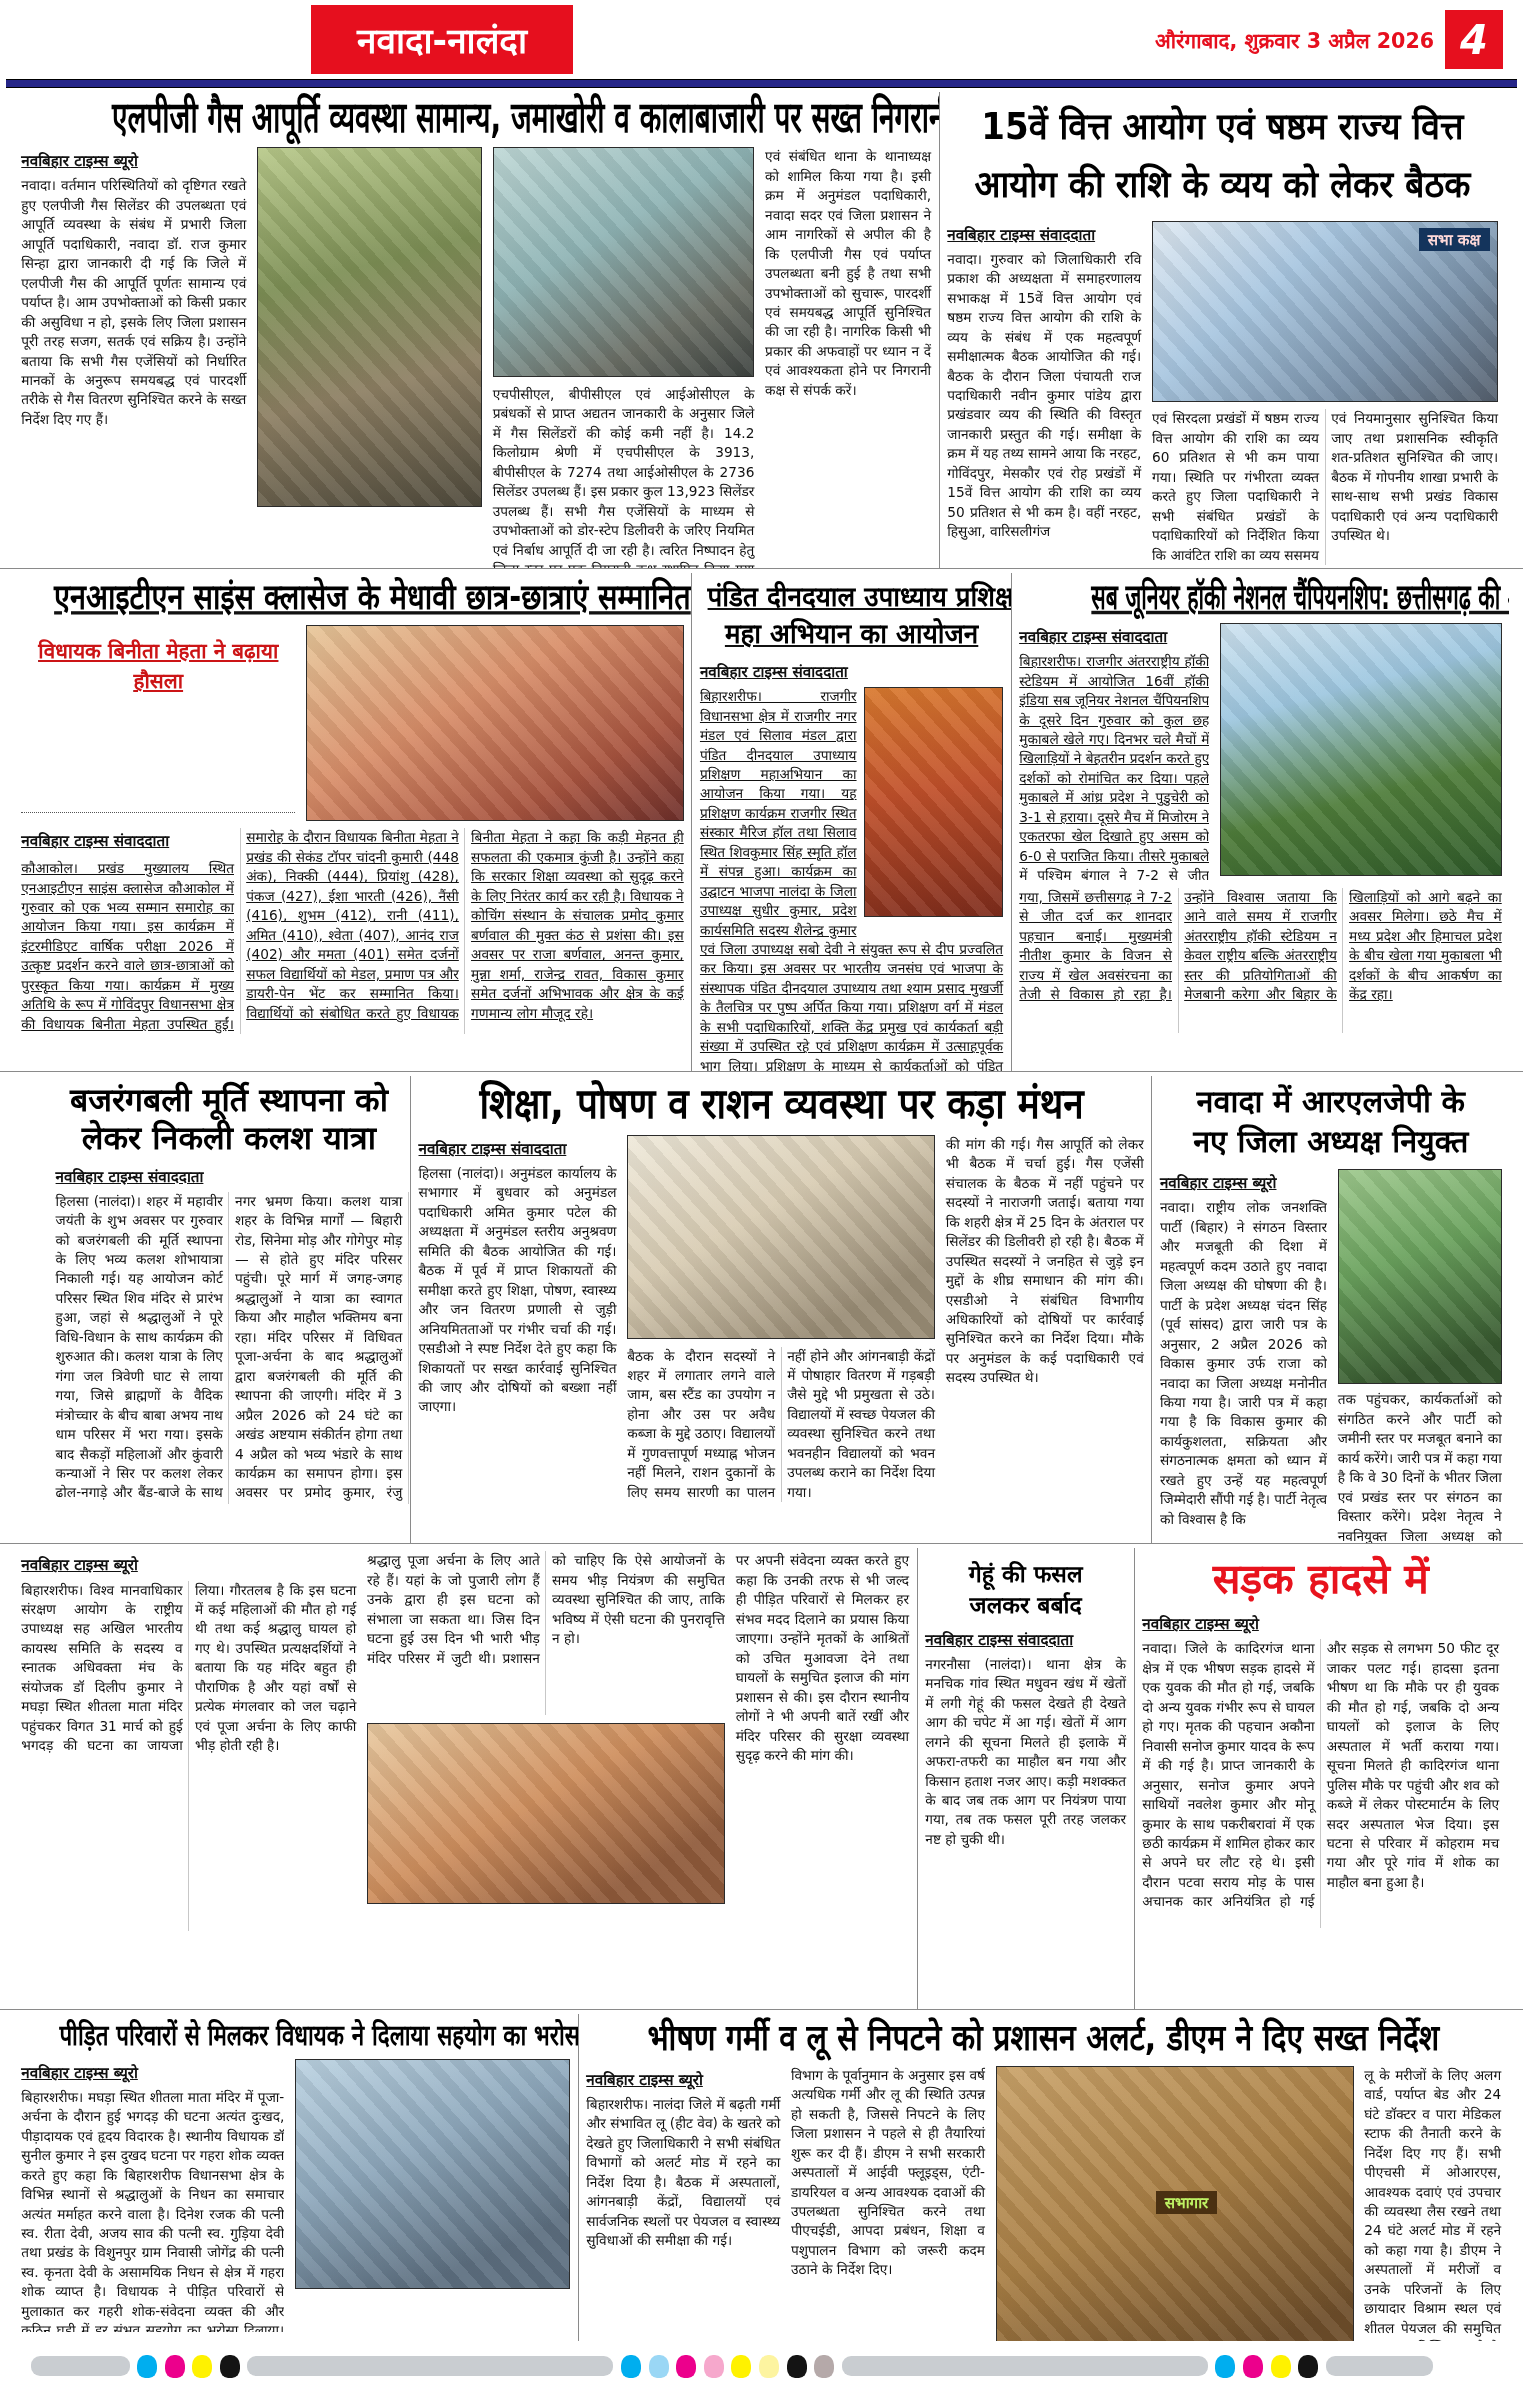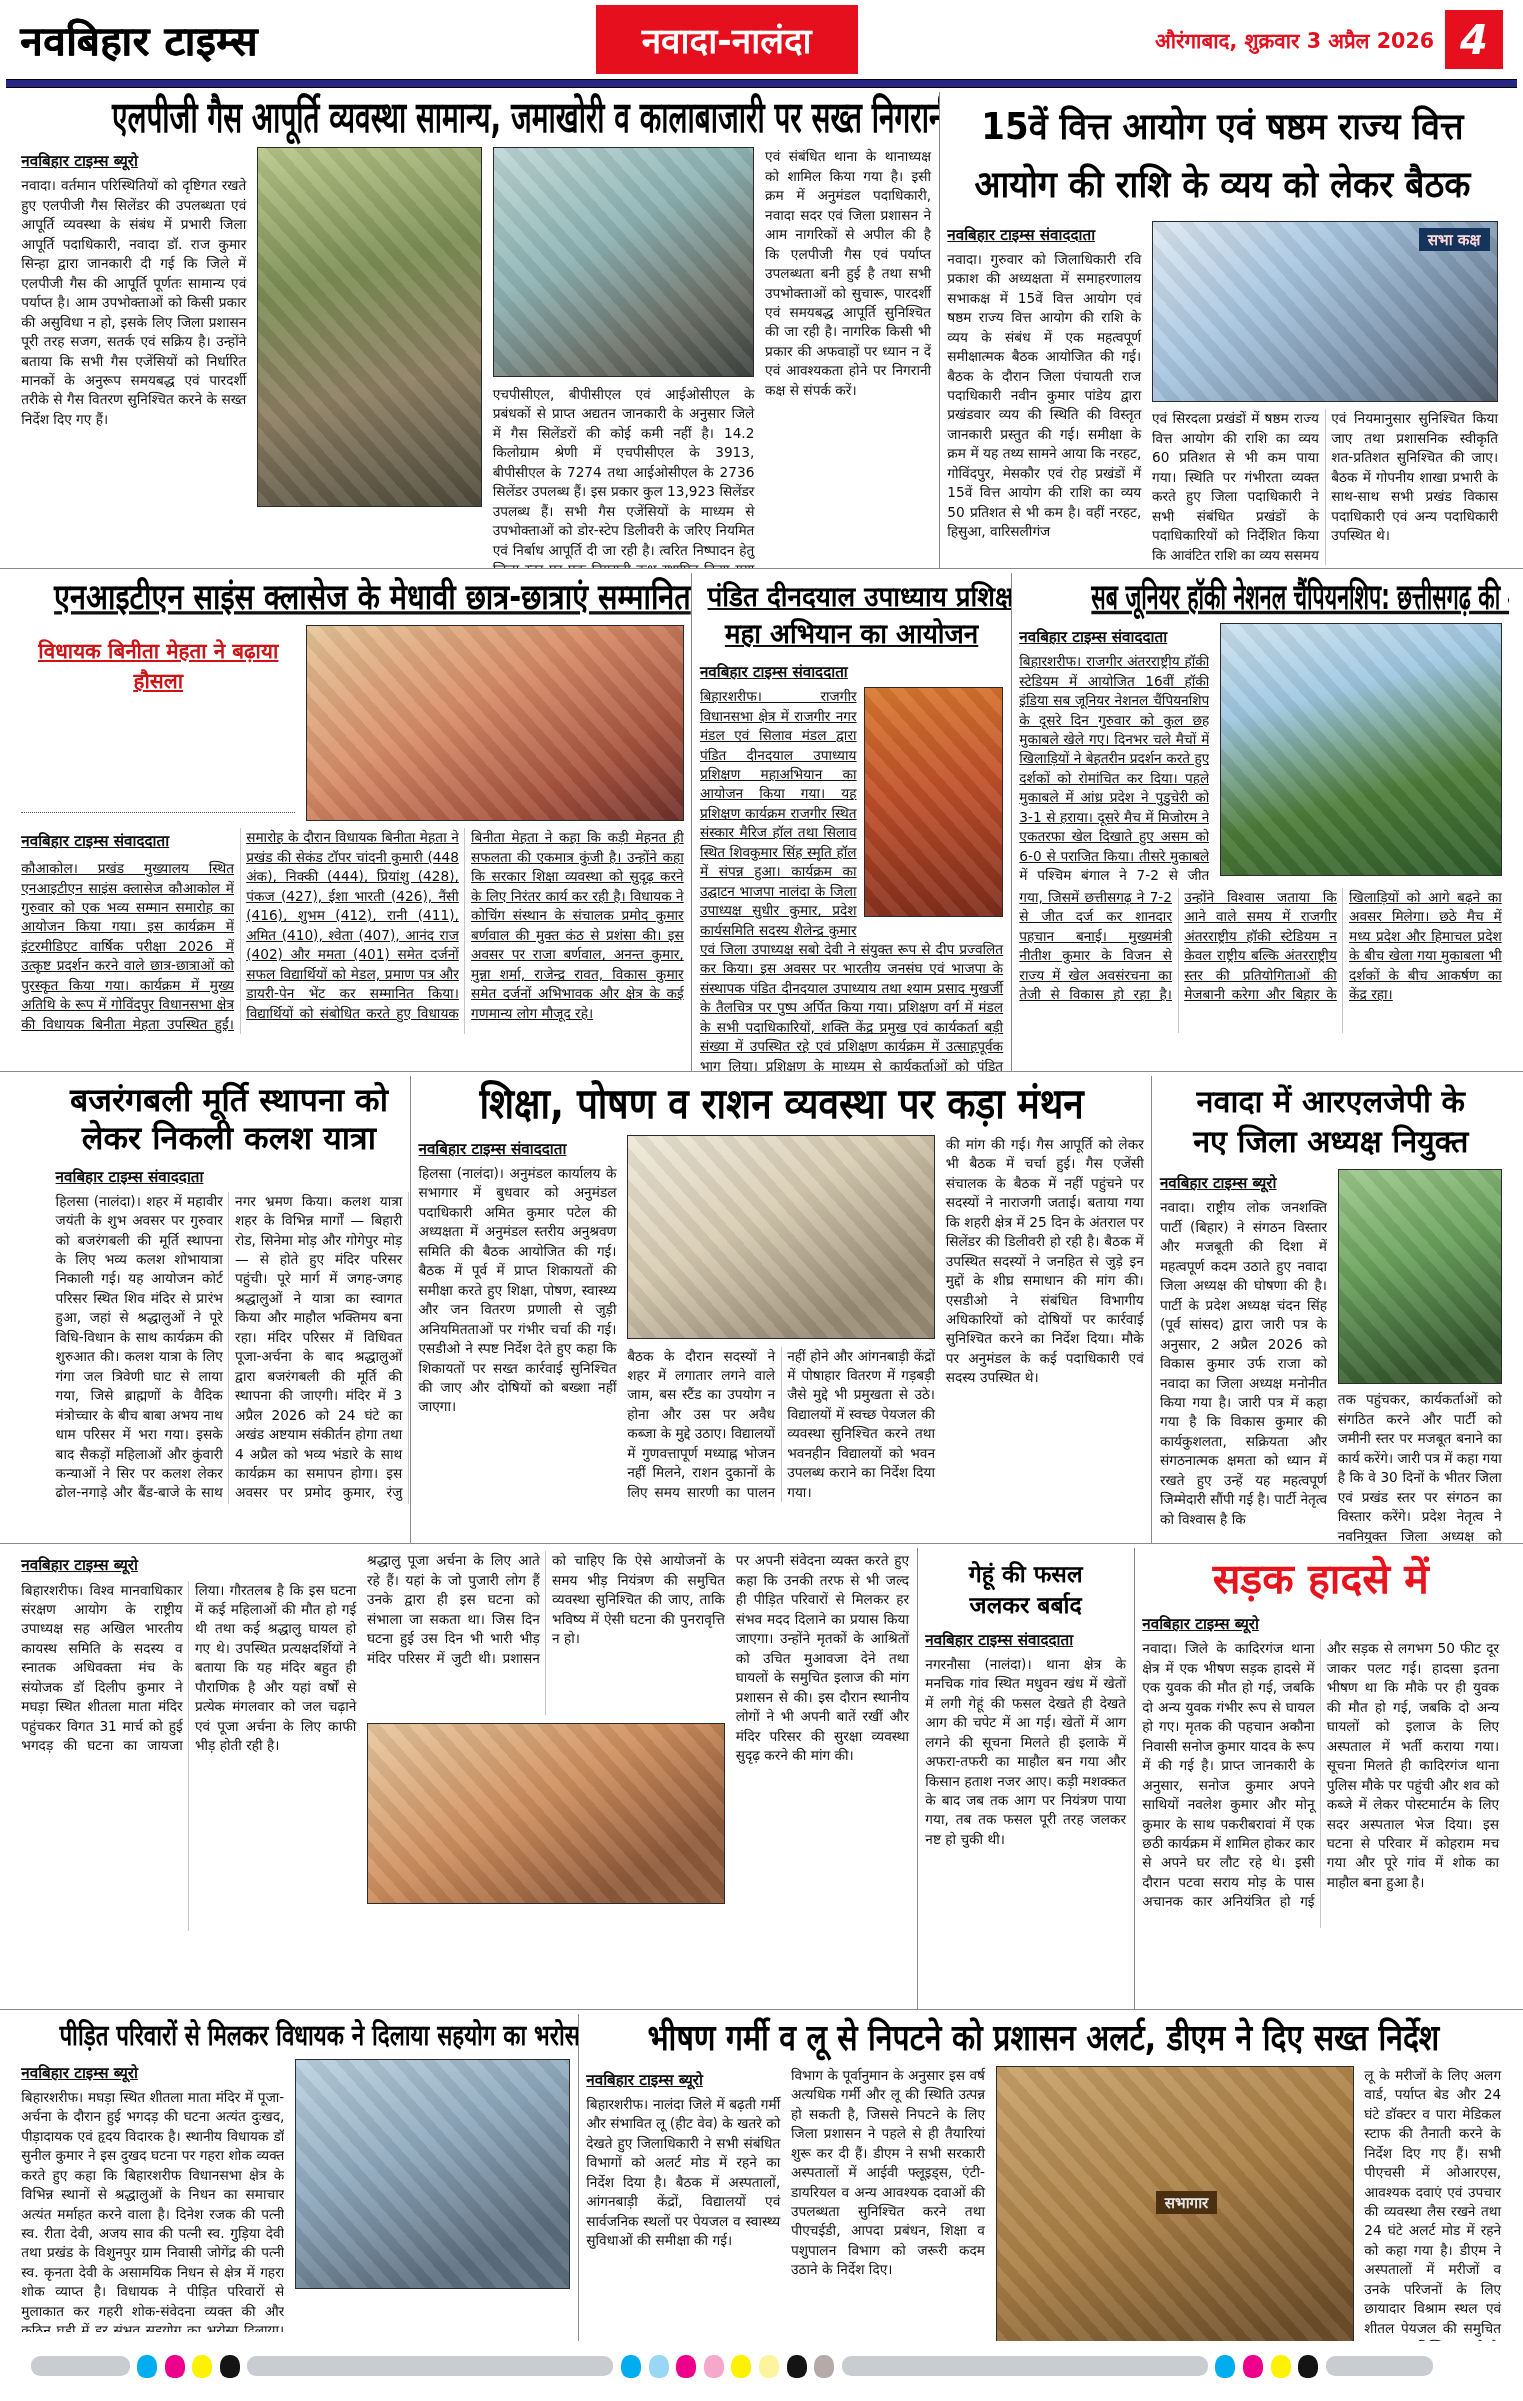--- a/index.html
+++ b/index.html
@@ -30,21 +30,21 @@
   .cols3{column-count:3;column-gap:12.2px;column-rule:0.8px solid #c7c7c7;}
   .grid{display:grid;gap:10.7px;}
   .kicker{color:var(--kicker-red,#cc1416);font-weight:bold;font-size:20.6px;text-align:center;
           text-decoration:underline;line-height:1.5;padding:10.7px 6.1px;border-bottom:1.5px dotted #555;margin-bottom:7.6px;}
   
   .ph{position:relative;border:1.1px solid #2b2b2b;background:#cfd4d0;overflow:hidden;}
   .ph::after{content:"";position:absolute;inset:0;
      background:repeating-linear-gradient(48deg,rgba(255,255,255,.07) 0 10.7px,rgba(0,0,0,.06) 10.7px 21.3px);}
   .ph-sign{position:absolute;top:6.1px;right:7.6px;z-index:2;font-weight:bold;font-size:15.2px;padding:1.5px 9.1px;}
   .sign-blue{background:#14345c;color:#ffd9d9;}
-  .sign-gold{background:#4a3011;color:#e5e5e5;}
+  .sign-gold{background:#4a3011;color:#bef264;}
   .ph-a1{background:linear-gradient(165deg,#b8c98a,#7d8f55 35%,#8d7f63 65%,#4f4a3c);}
   .ph-a2{background:linear-gradient(150deg,#bfd8d6,#8fb4b5 40%,#6b6f66 75%,#3e4340);}
   .ph-b{background:linear-gradient(140deg,#dfe9f2,#a8c6e0 35%,#7b93ab 70%,#55606e);}
   .ph-c{background:linear-gradient(150deg,#e7c79a,#d98f6a 40%,#a8543f 75%,#6e2f2a);}
   .ph-d{background:linear-gradient(170deg,#d97a2f,#c1502a 45%,#7e2c1c);}
   .ph-e{background:linear-gradient(165deg,#cfe3f0,#9ec7e0 30%,#4f7d3a 65%,#2f5a2a);}
   .ph-g{background:linear-gradient(150deg,#efe9da,#d9cdb4 40%,#9a8d76 80%);}
   .ph-h{background:linear-gradient(160deg,#9fc98e,#6ba35e 40%,#37582f 85%);}
   .ph-i{background:linear-gradient(150deg,#e8c9a0,#cf8f5e 45%,#8f5a3a 80%);}
   .ph-l{background:linear-gradient(155deg,#bcd3e2,#8fa9bd 40%,#5d6f80 80%);}
@@ -53,21 +53,20 @@
   .printbar{display:flex;align-items:center;gap:7.6px;padding:13.7px 30.5px 0 30.5px;}
   .printbar .bar{height:20px;border-radius:9.1px;background:#c9cdd1;}
   .printbar .dot{width:20px;height:23px;border-radius:45% 45% 40% 40%;}
 </style>
 </head>
 <body>
 
 <div class="page">
 
   <header class="masthead">
-    <div class="paper-name">नवबिहार टाइम्स</div>
     <div class="edition-box">
       <span>नवादा-नालंदा</span>
     </div>
     <div class="date-wrap">
       <span class="dateline">औरंगाबाद, शुक्रवार 3 अप्रैल 2026</span>
       <span class="page-no">4</span>
     </div>
   </header>
   <div class="rule"></div>
 

